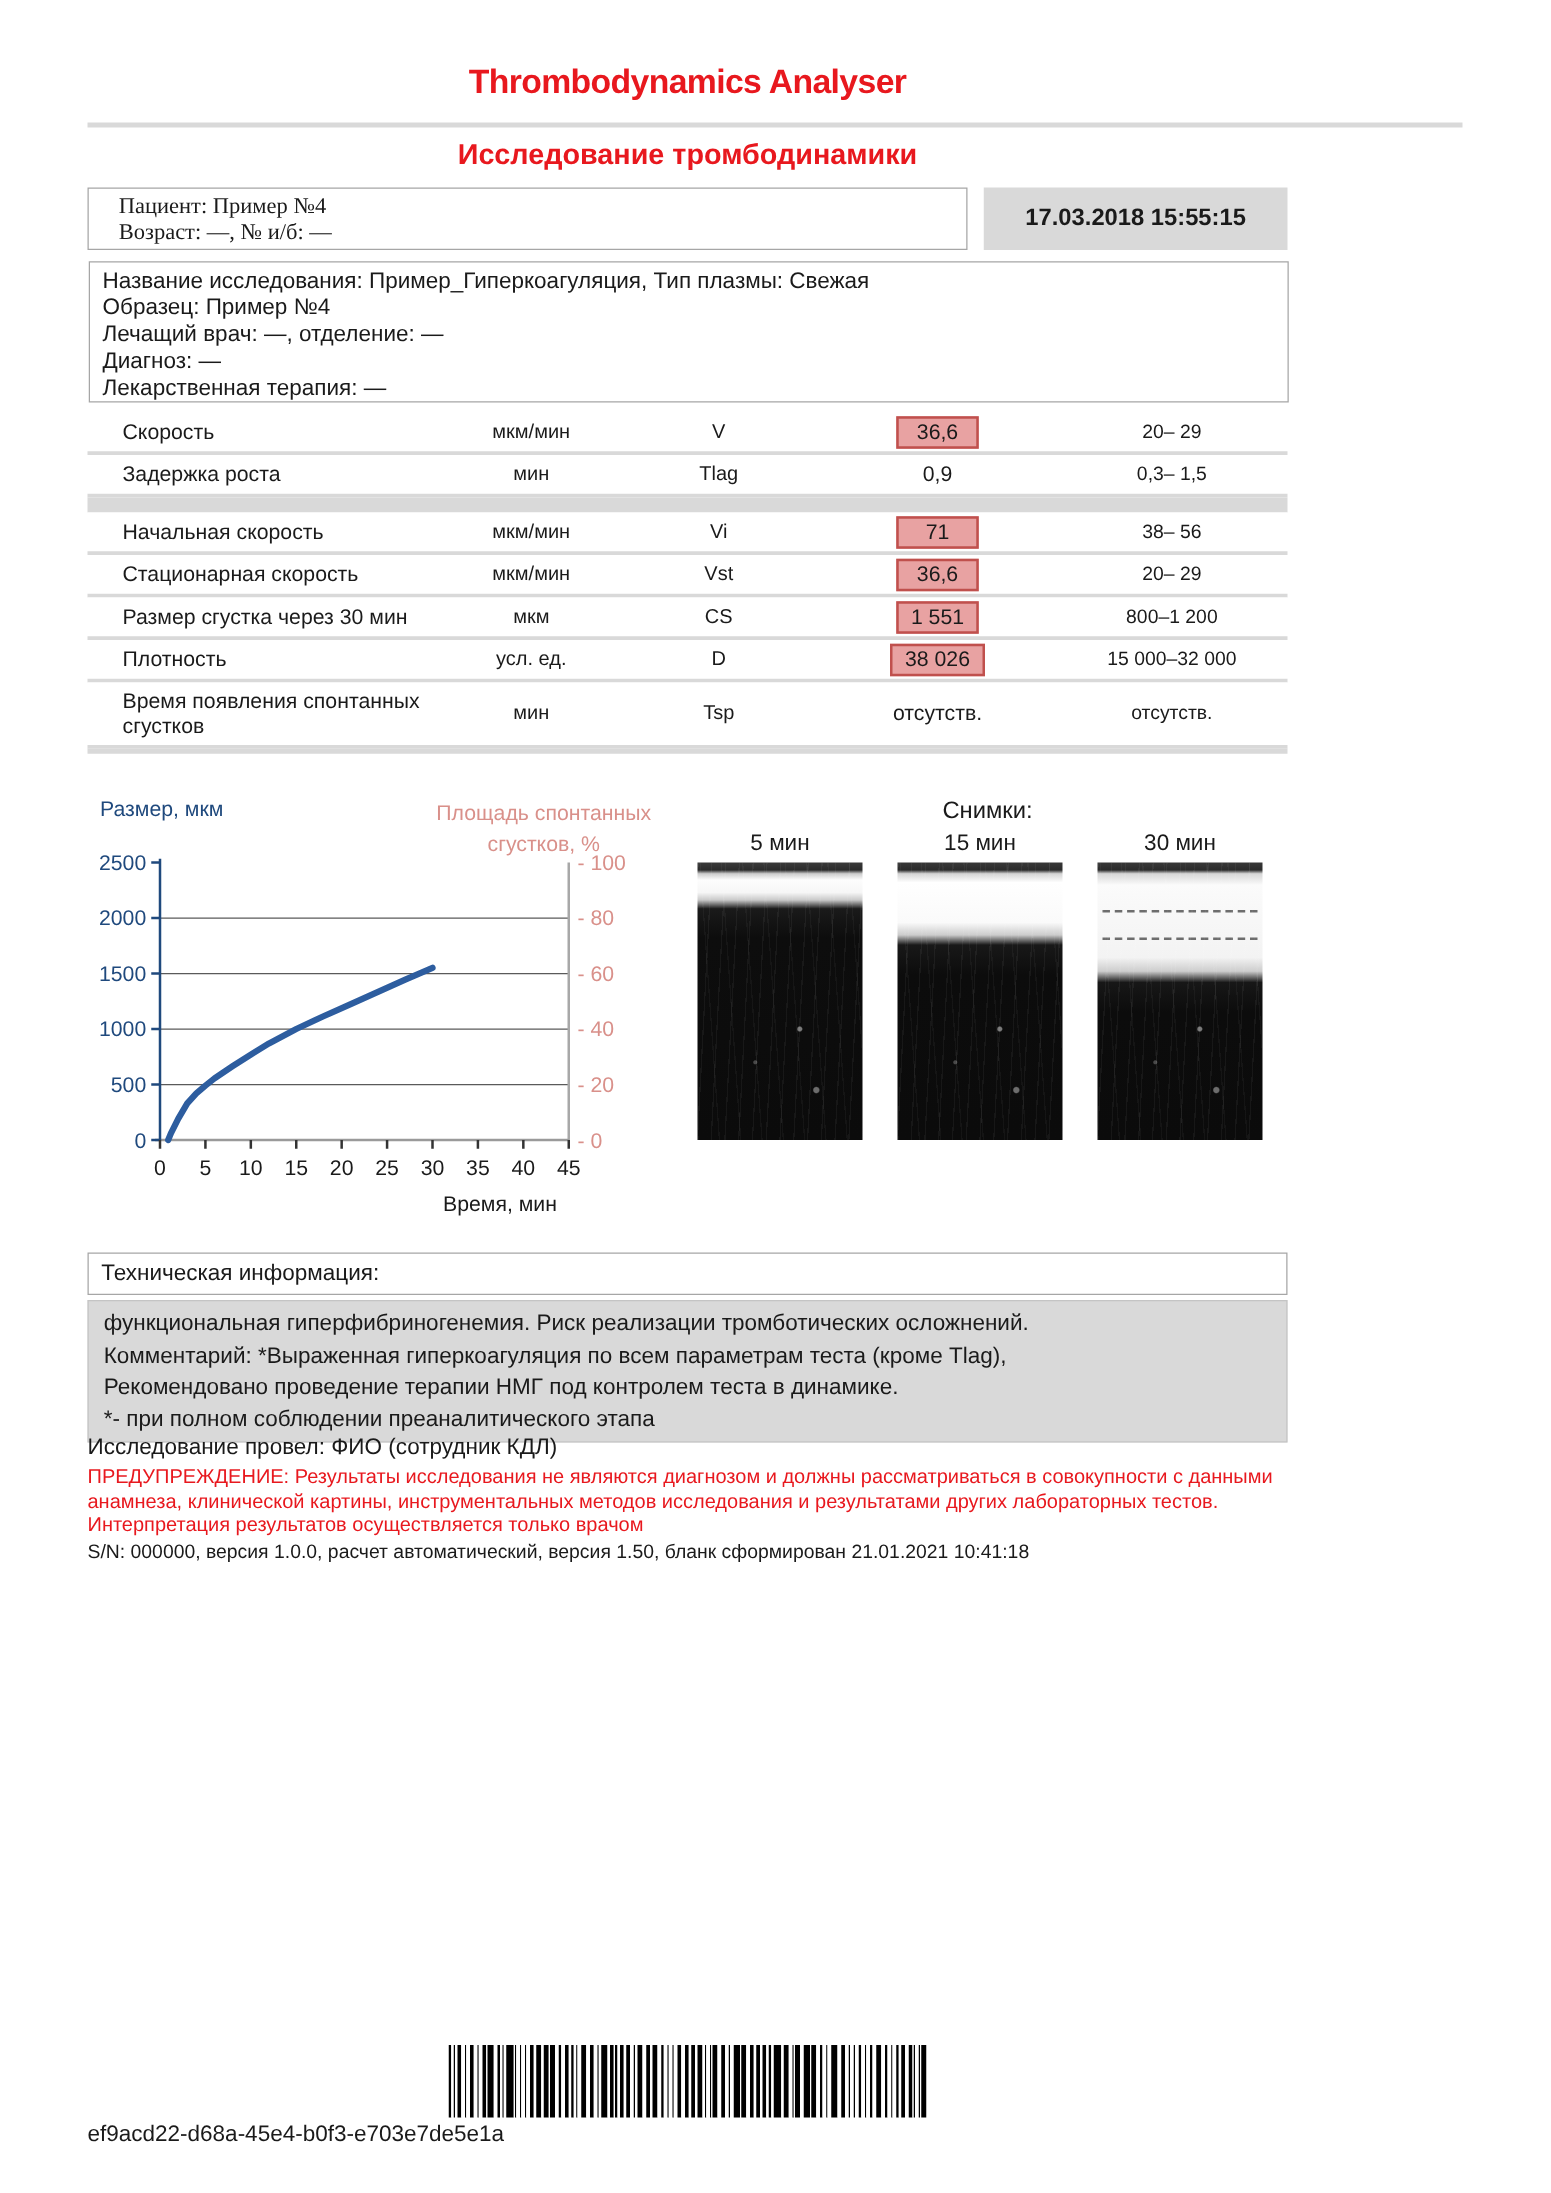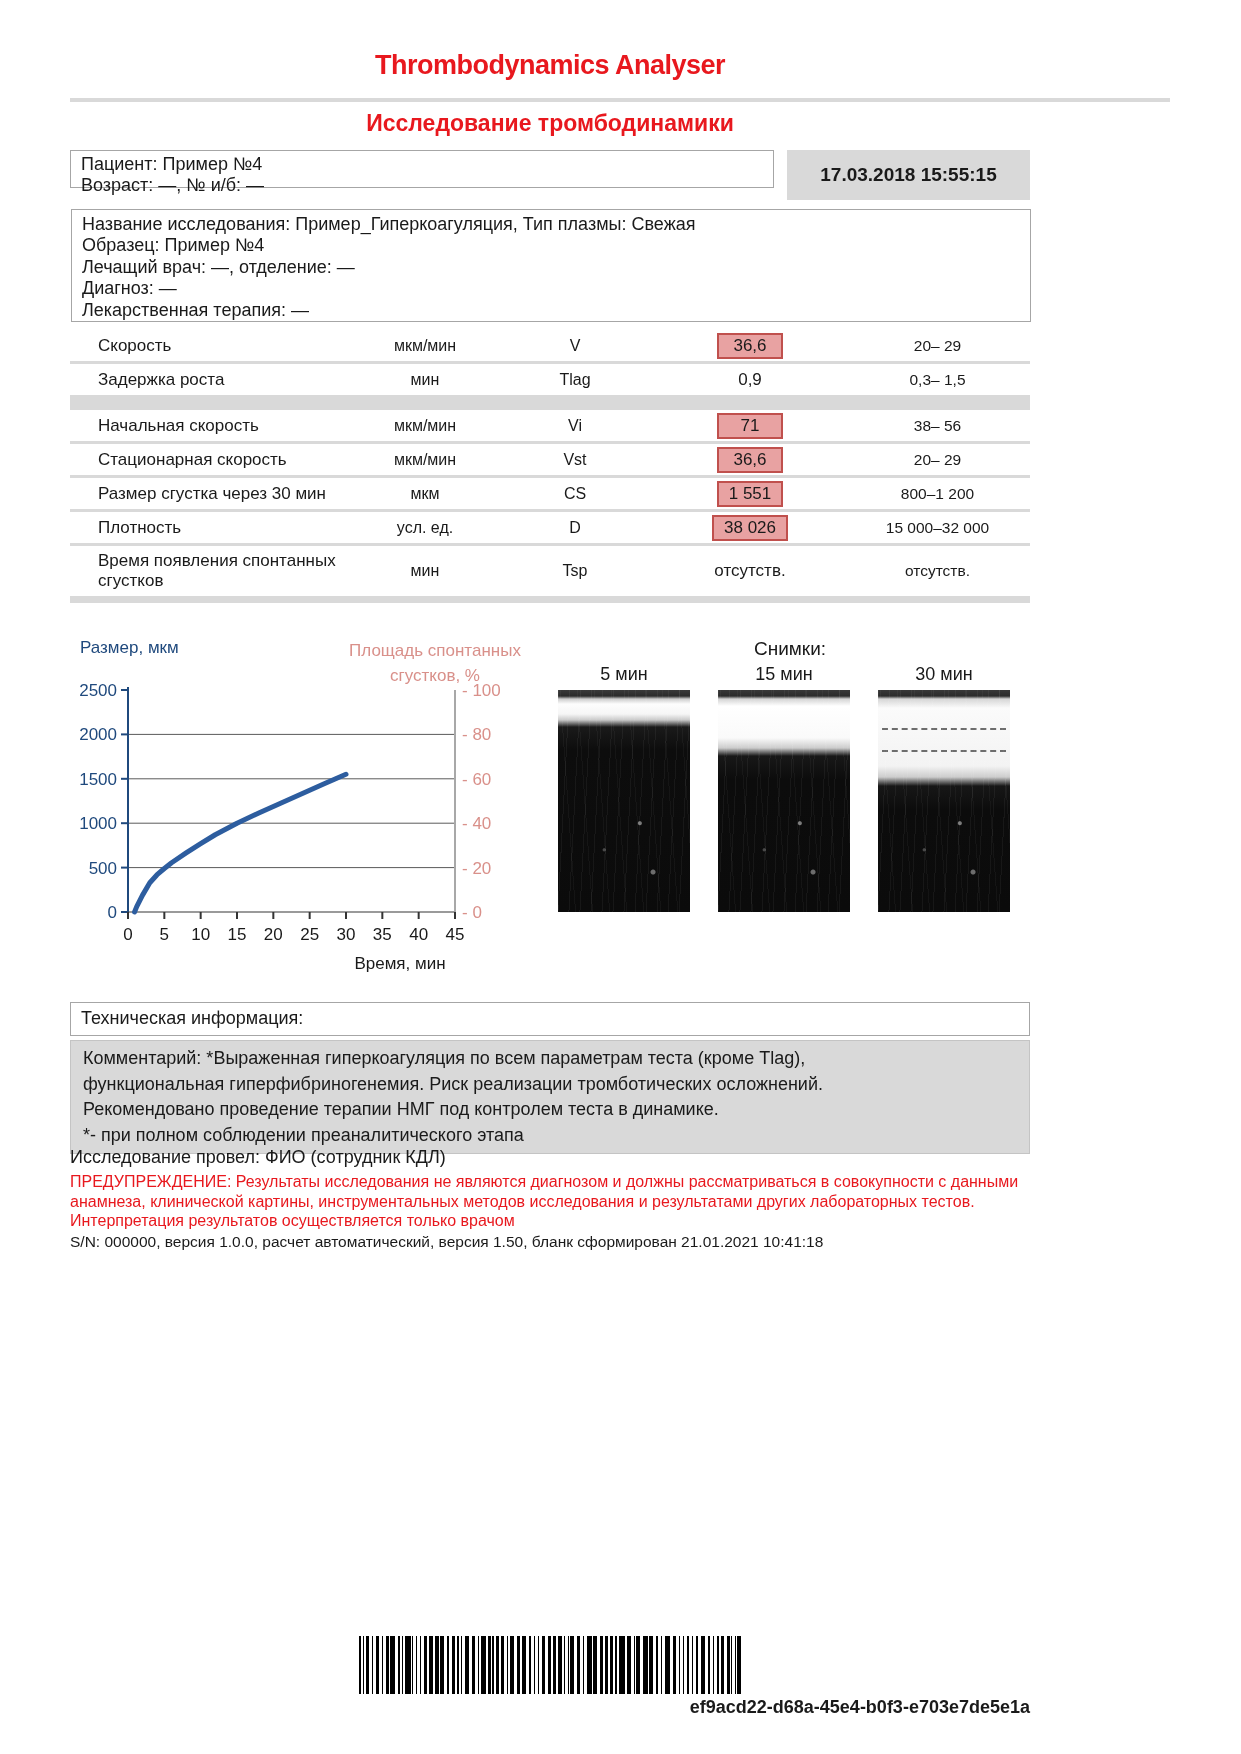--- a/index.html
+++ b/index.html
@@ -5,21 +5,21 @@
   html,body{margin:0;padding:0;background:#ffffff;}
   #page{position:relative;width:1241px;height:1754px;background:#fff;
         font-family:"Liberation Sans",sans-serif;color:#1a1a1a;overflow:hidden;}
   .abs{position:absolute;}
   
   #title{top:50px;left:70px;width:960px;text-align:center;font-size:27px;font-weight:bold;color:#e8181e;letter-spacing:-0.5px;}
   #rule{top:98px;left:70px;width:1100px;height:4px;background:#d9d9d9;}
   #subtitle{top:110px;left:70px;width:960px;text-align:center;font-size:23px;font-weight:bold;color:#e8181e;}
   
   .box{border:1.5px solid #a6a6a6;box-sizing:border-box;background:#fff;}
-  #patient-box{top:150px;left:70px;width:704px;height:38px;padding:3px 10px;font-size:18px;line-height:21px;}
+  #patient-box{top:150px;left:70px;width:704px;height:50px;padding:3px 24px;font-size:18px;line-height:21px;font-family:Liberation Serif, serif;}
   #date-box{top:150px;left:787px;width:243px;height:50px;background:#d9d9d9;display:flex;align-items:center;justify-content:center;font-size:19px;font-weight:bold;}
   #study-box{top:209px;left:71px;width:960px;height:113px;padding:4px 10px;font-size:18px;line-height:21.4px;}
   
   #results{top:330px;left:70px;width:960px;font-size:16px;}
   .thead{display:grid;grid-template-columns:285px 140px 160px 190px 185px;background:#d9d9d9;
          border-bottom:2px solid #808080;height:26px;align-items:center;font-size:15.5px;}
   .thead div{text-align:center;}
   .trow{display:grid;grid-template-columns:285px 140px 160px 190px 185px;background:#fff;
         border-bottom:3px solid #d9d9d9;min-height:31px;align-items:center;}
   .trow .c{text-align:center;font-size:16px;}
@@ -56,21 +56,21 @@
   #comment-box{top:1040px;left:70px;width:960px;background:#d9d9d9;border:1px solid #c4c4c4;box-sizing:border-box;
                padding:5px 12px;font-size:18px;line-height:25.5px;}
   #operator{top:1147px;left:70px;font-size:18px;}
   #warning{top:1172px;left:70px;width:968px;color:#e8181e;font-size:16px;line-height:19.5px;}
   #sn{top:1233px;left:70px;font-size:15.5px;}
   
   #barcode{top:1636px;left:70px;width:960px;display:flex;justify-content:center;}
   #bars{display:flex;height:58px;align-items:stretch;}
   #bars div{flex:0 0 auto;}
   .bar{background:#000;} .sp{background:#fff;}
-  #barcode-text{top:1697px;left:70px;width:960px;text-align:right;font-size:18px;font-weight:bold;}
+  #barcode-text{top:1697px;left:70px;width:960px;text-align:left;font-size:18px;}
 </style>
 </head>
 <body>
 
 <div id="page">
 
   <div id="title" class="abs">Thrombodynamics Analyser</div>
   <div id="rule" class="abs"></div>
   <div id="subtitle" class="abs">Исследование тромбодинамики</div>
 
@@ -211,22 +211,22 @@
   <div class="photo p5 abs" style="left:558px;"></div>
   <div class="photo p15 abs" style="left:718px;"></div>
   <div class="photo p30 abs" style="left:878px;">
     <div class="dash" style="top:38px;"></div>
     <div class="dash" style="top:60px;"></div>
   </div>
 
   <div id="tech-box" class="abs box">Техническая информация:</div>
 
   <div id="comment-box" class="abs">
+    <div>функциональная гиперфибриногенемия. Риск реализации тромботических осложнений.</div>
     <div>Комментарий: *Выраженная гиперкоагуляция по всем параметрам теста (кроме Tlag),</div>
-    <div>функциональная гиперфибриногенемия. Риск реализации тромботических осложнений.</div>
     <div>Рекомендовано проведение терапии НМГ под контролем теста в динамике.</div>
     <div>*- при полном соблюдении преаналитического этапа</div>
   </div>
 
   <div id="operator" class="abs">Исследование провел: ФИО (сотрудник КДЛ)</div>
   <div id="warning" class="abs">ПРЕДУПРЕЖДЕНИЕ: Результаты исследования не являются диагнозом и должны рассматриваться в совокупности с данными анамнеза, клинической картины, инструментальных методов исследования и результатами других лабораторных тестов. Интерпретация результатов осуществляется только врачом</div>
   <div id="sn" class="abs">S/N: 000000, версия 1.0.0, расчет автоматический, версия 1.50, бланк сформирован 21.01.2021 10:41:18</div>
 
   <div id="barcode" class="abs">
     <div id="bars">

